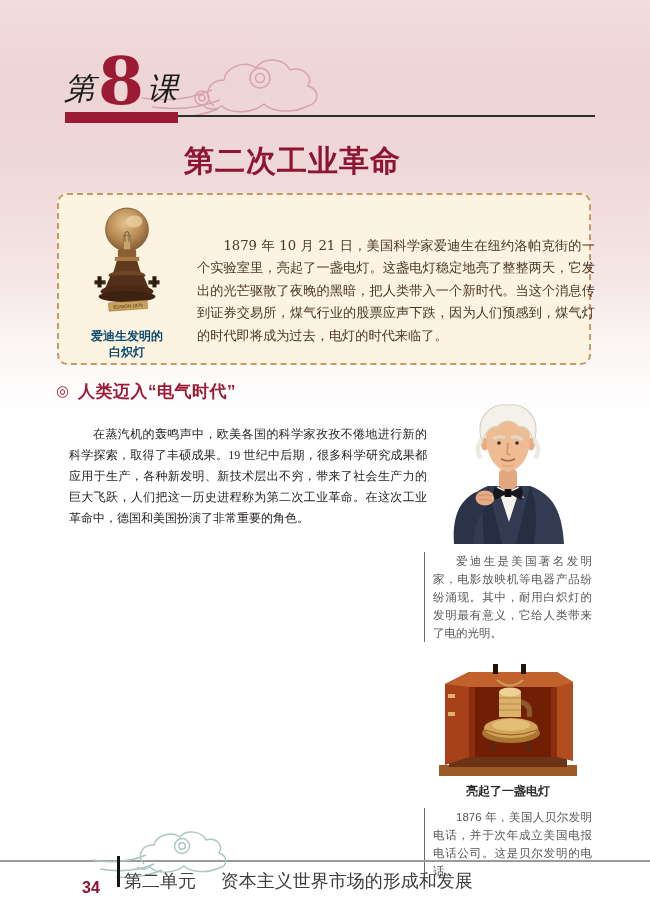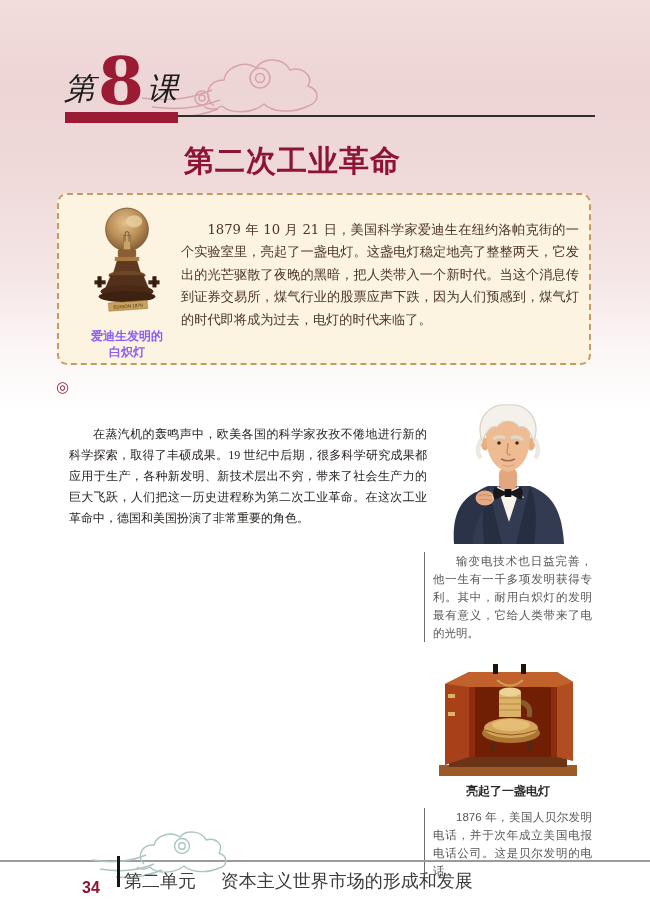--- a/index.html
+++ b/index.html
@@ -12,22 +12,22 @@
   .lesson-block{position:absolute;left:64px;top:54px;display:flex;align-items:flex-end;z-index:3;}
   .lesson-prefix,.lesson-suffix{font-family:"DejaVu Serif",serif;font-style:italic;font-size:31px;color:#1c1c1c;line-height:1;margin-bottom:4px;}
   .lesson-number{font-family:"DejaVu Serif",serif;font-weight:bold;font-size:66px;line-height:0.82;color:#9b1b34;margin:0 3px;}
   .cloud-header{position:absolute;left:140px;top:52px;z-index:1;}
   .header-rule{position:absolute;left:65px;top:115px;width:530px;height:2px;background:#2e2e2e;z-index:2;}
   .header-bar{position:absolute;left:65px;top:112px;width:113px;height:11px;background:#9b1b34;z-index:2;}
   .page-title{position:absolute;left:168px;top:125px;font-family:"Liberation Sans","DejaVu Sans",sans-serif;font-weight:bold;font-size:30px;letter-spacing:1px;color:#8e1433;z-index:2;}
   
   .intro-box{position:absolute;left:57px;top:193px;width:534px;height:172px;border:2px dashed #c59a63;border-radius:10px;background:#fcf3e1;box-sizing:border-box;}
   .lamp-fig{position:absolute;left:16px;top:8px;width:104px;text-align:center;}
-  .lamp-caption{font-size:12px;line-height:16px;color:#8b5cf6;font-weight:bold;margin-top:3px;}
-  .intro-text{position:absolute;left:122px;top:24px;width:398px;font-size:13.2px;line-height:22.4px;color:#4a3723;text-align:justify;text-indent:2em;margin:0;font-family:"DejaVu Serif",serif;}
+  .lamp-caption{font-size:12px;line-height:16px;color:#0c4a6e;font-weight:bold;margin-top:3px;}
+  .intro-text{position:absolute;left:122px;top:24px;width:398px;font-size:13.2px;line-height:22.4px;color:#4a3723;text-align:justify;text-indent:2em;margin:16px;font-family:"DejaVu Serif",serif;}
   
   .section-heading{position:absolute;left:56px;top:380px;display:flex;align-items:center;gap:9px;}
   .section-bullet{font-size:15px;color:#9b1b34;line-height:1;}
   .section-title{font-family:"Liberation Sans","DejaVu Sans",sans-serif;font-weight:bold;font-size:17px;color:#9b1b34;letter-spacing:0.5px;}
   .main-col{position:absolute;left:57px;top:412px;width:382px;}
   .main-col p{margin:12px;font-size:12px;line-height:21px;color:#211d1b;text-align:justify;text-indent:2em;}
   
   .sidebar{position:absolute;left:424px;top:398px;width:168px;}
   .fig-caption{font-size:12px;color:#2b2b2b;text-align:center;margin-top:5px;}
   .fig-caption.bold{font-weight:bold;}
@@ -106,20 +106,21 @@
       <div class="lamp-caption">
         <div>爱迪生发明的</div>
         <div>白炽灯</div>
       </div>
     </div>
     <p class="intro-text">1879 年 10 月 21 日，美国科学家爱迪生在纽约洛帕克街的一个实验室里，亮起了一盏电灯。这盏电灯稳定地亮了整整两天，它发出的光芒驱散了夜晚的黑暗，把人类带入一个新时代。当这个消息传到证券交易所，煤气行业的股票应声下跌，因为人们预感到，煤气灯的时代即将成为过去，电灯的时代来临了。</p>
   </div>
 
   <div class="section-heading">
     <span class="section-bullet">◎</span>
+    <span class="section-title">人类迈入“电气时代”</span>
   </div>
 
   <div class="main-col">
     <p>在蒸汽机的轰鸣声中，欧美各国的科学家孜孜不倦地进行新的科学探索，取得了丰硕成果。19 世纪中后期，很多科学研究成果都应用于生产，各种新发明、新技术层出不穷，带来了社会生产力的巨大飞跃，人们把这一历史进程称为第二次工业革命。在这次工业革命中，德国和美国扮演了非常重要的角色。</p>
   </div>
 
   <div class="sidebar">
 
     <svg class="edison-art" width="140" height="146" viewBox="0 0 140 146">
       <path d="M16,146 C18,112 30,96 50,88 L92,88 C114,96 124,112 126,146 Z" fill="#323b52"></path>
@@ -143,21 +144,21 @@
       <path d="M97,42 C101,48 101,56 97,60" stroke="#ece9e0" stroke-width="4.5" fill="none"></path>
       <path d="M55,41 q6,-4 12,-1" stroke="#ded9cc" stroke-width="3" fill="none"></path>
       <path d="M73,40 q6,-3 12,2" stroke="#ded9cc" stroke-width="3" fill="none"></path>
       <circle cx="61" cy="45" r="1.8" fill="#3c2d24"></circle>
       <circle cx="79" cy="45" r="1.8" fill="#3c2d24"></circle>
       <path d="M70,45 L69,55 q1,2.5 3.5,1.5" stroke="#c98f68" stroke-width="1.4" fill="none"></path>
       <path d="M63,61 q7,3.5 14,0" stroke="#a5674f" stroke-width="1.6" fill="none"></path>
       <path d="M64,67 q6,3 12,0" stroke="#d69f78" stroke-width="1" fill="none"></path>
     </svg>
     <div class="side-note">
-      <p>输变电技术也日益完善，他一生有一千多项发明获得专利。其中，耐用白炽灯的发明最有意义，它给人类带来了电的光明。</p>
+      <p>爱迪生是美国著名发明家，电影放映机等电器产品纷纷涌现。其中，耐用白炽灯的发明最有意义，它给人类带来了电的光明。</p>
     </div>
 
     <svg class="phone-art" width="150" height="114" viewBox="0 0 150 114">
       <rect x="6" y="101" width="138" height="11" fill="#9c5a28"></rect>
       <rect x="16" y="91" width="118" height="12" fill="#6b3417"></rect>
       <rect x="36" y="8" width="88" height="85" fill="#8c2d0e"></rect>
       <rect x="42" y="14" width="76" height="79" fill="#701f05"></rect>
       <path d="M12,20 L36,8 L36,93 L12,101 Z" fill="#a8401a"></path>
       <rect x="15" y="30" width="7" height="4" fill="#d9b46a"></rect>
       <rect x="15" y="48" width="7" height="4" fill="#d9b46a"></rect>

